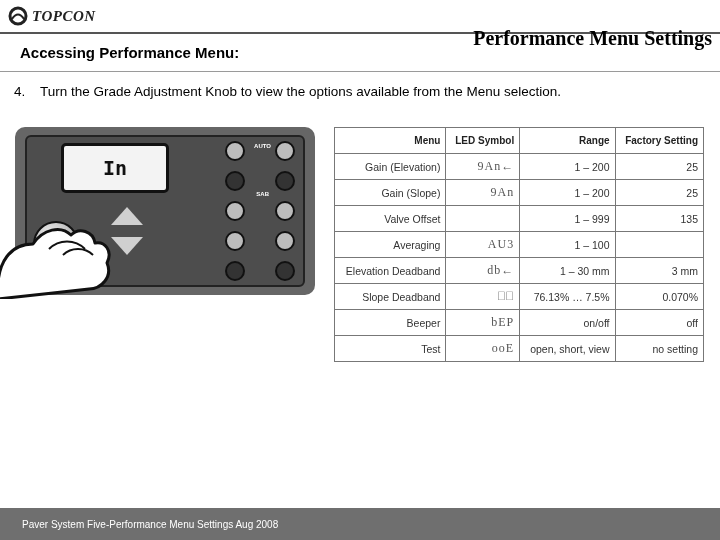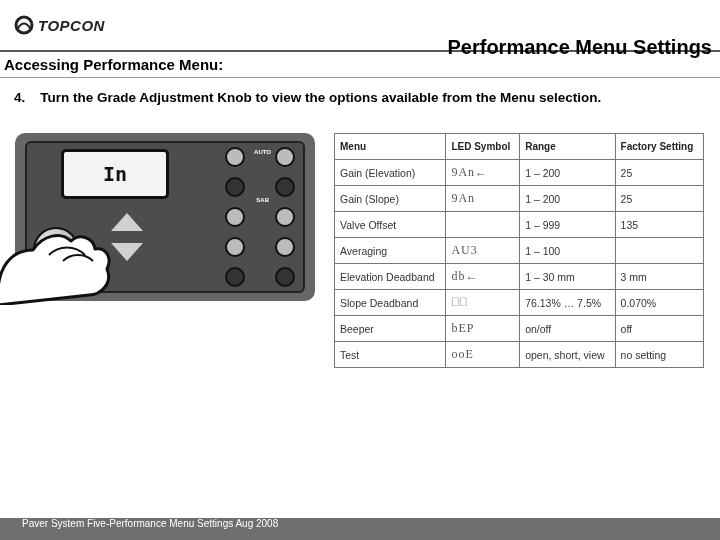--- a/index.html
+++ b/index.html
@@ -5,26 +5,27 @@
   * { box-sizing: border-box; margin: 0; padding: 0; }
   body {
     width: 720px;
     height: 540px;
     background: #fff;
     font-family: Arial, Helvetica, sans-serif;
     position: relative;
     overflow: hidden;
   }
   .header-bar {
-    height: 52px;
+    height: 34px;
     border-bottom: 2px solid #555;
     display: flex;
     align-items: center;
     justify-content: space-between;
-    padding: 0 8px 0 14px;
+    padding: 0 8px 0 8px;
+    font-family: Liberation Serif, serif;
   }
   .logo {
     display: flex;
     align-items: center;
     gap: 4px;
   }
   .logo-mark {
     width: 20px; height: 20px;
     display:flex; align-items:center; justify-content:center;
   }
@@ -35,36 +36,36 @@
     color: #222;
     font-style: italic;
   }
   .page-title {
     font-weight: 900;
     font-size: 20px;
     color: #000;
     margin-top: 44px;
   }
   .subhead-bar {
-    height: 26px;
+    height: 38px;
     border-bottom: 1px solid #9a9a9a;
     display: flex;
     align-items: center;
-    padding-left: 4px;
+    padding-left: 20px;
   }
   .subhead {
     font-weight: 900;
     font-size: 15px;
   }
   .body {
     padding: 12px 10px 0 10px;
   }
   .step-line {
     font-size: 13.5px;
-    font-weight: 700;
+    font-weight: 400;
     margin-bottom: 14px;
     padding-left: 4px;
   }
   .content-row {
     display: flex;
     gap: 14px;
     align-items: flex-start;
     margin-top: 28px;
   }
   
@@ -127,44 +128,44 @@
   .hand {
     position:absolute;
     left:-22px; bottom:-4px;
     width: 140px; height: 110px;
   }
   
   .ref-table { border-collapse: collapse; width: 370px; font-size: 10.5px; color:#333; filter: blur(0.2px);}
   .ref-table th, .ref-table td {
     border: 1px solid #777;
     padding: 3px 5px;
-    text-align: left;
+    text-align: right;
     height: 26px;
     vertical-align: middle;
     background:#fff;
   }
   .ref-table th {
     font-weight: 700;
     font-size: 10px;
     color:#222;
   }
   .ref-table td.seg {
     font-family: Liberation Serif, serif;
     letter-spacing: 1px;
     font-size: 12px;
     color:#555;
   }
   .footer {
     position: absolute;
     left: 0; right: 0; bottom: 0;
-    height: 22px;
+    height: 32px;
     background: #6f6f6f;
     color: #fff;
     font-size: 10px;
-    display:flex; 
+    display:flex; align-items:center;
     padding-left: 22px;
   }
 </style>
 </head>
 <body>
 
 <div class="header-bar">
   <div class="logo">
     <span class="logo-mark">
       <svg viewBox="0 0 20 20" width="20" height="20">

